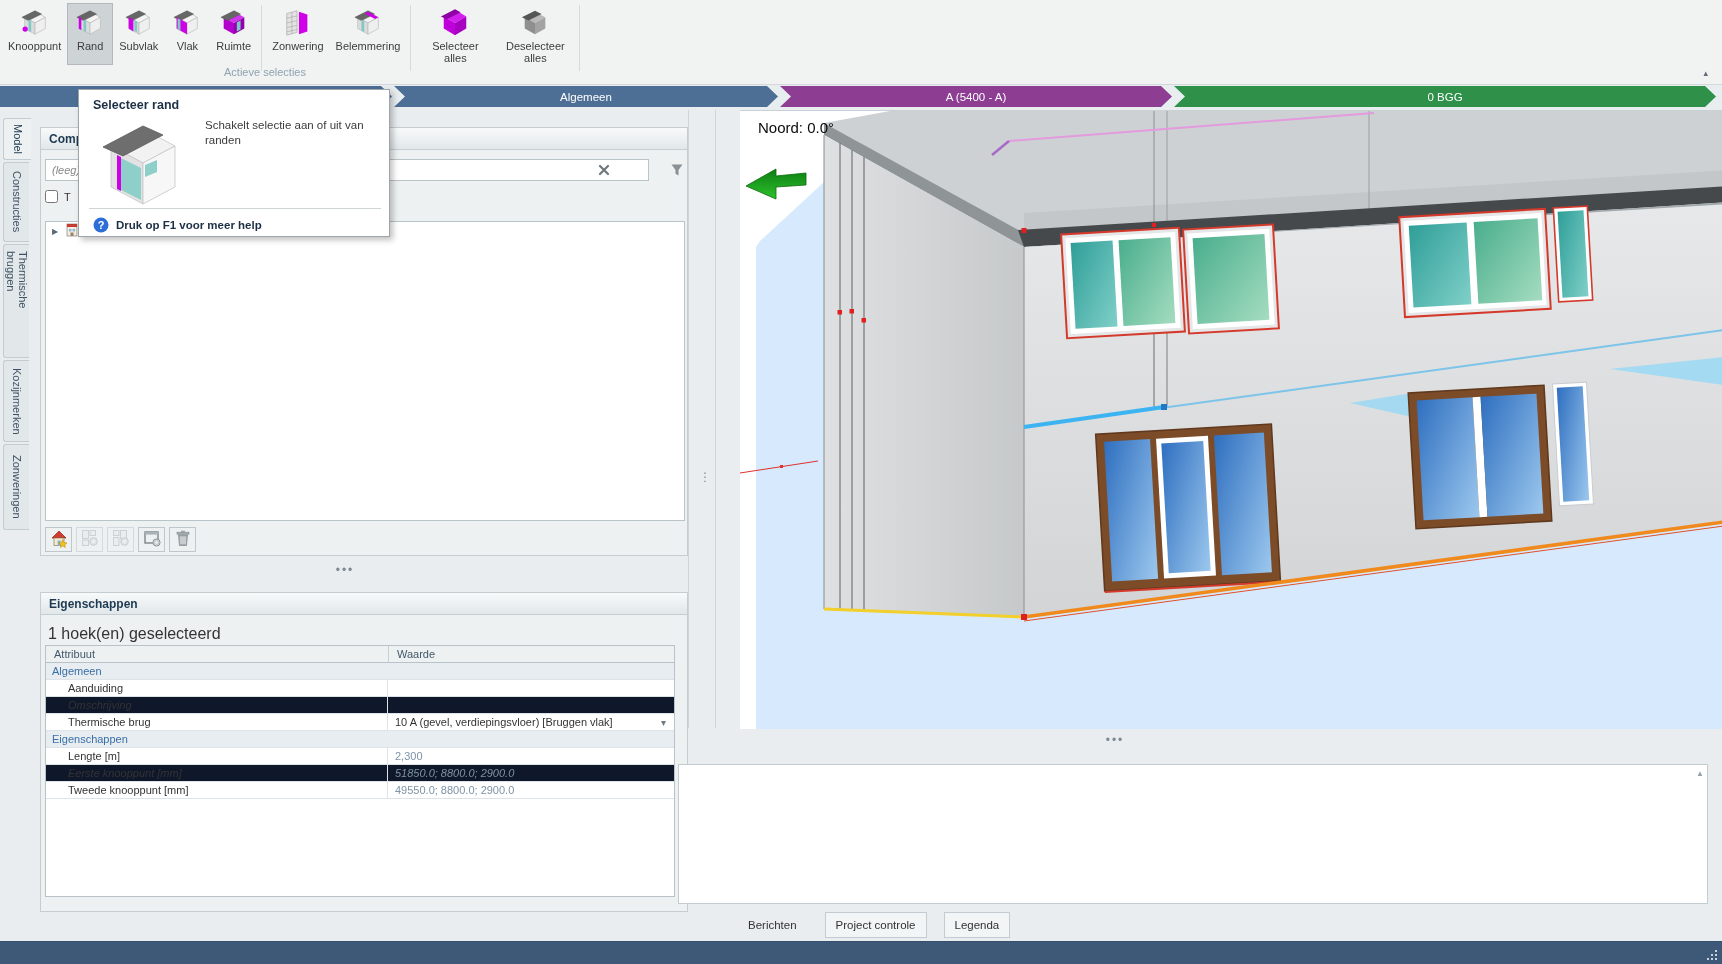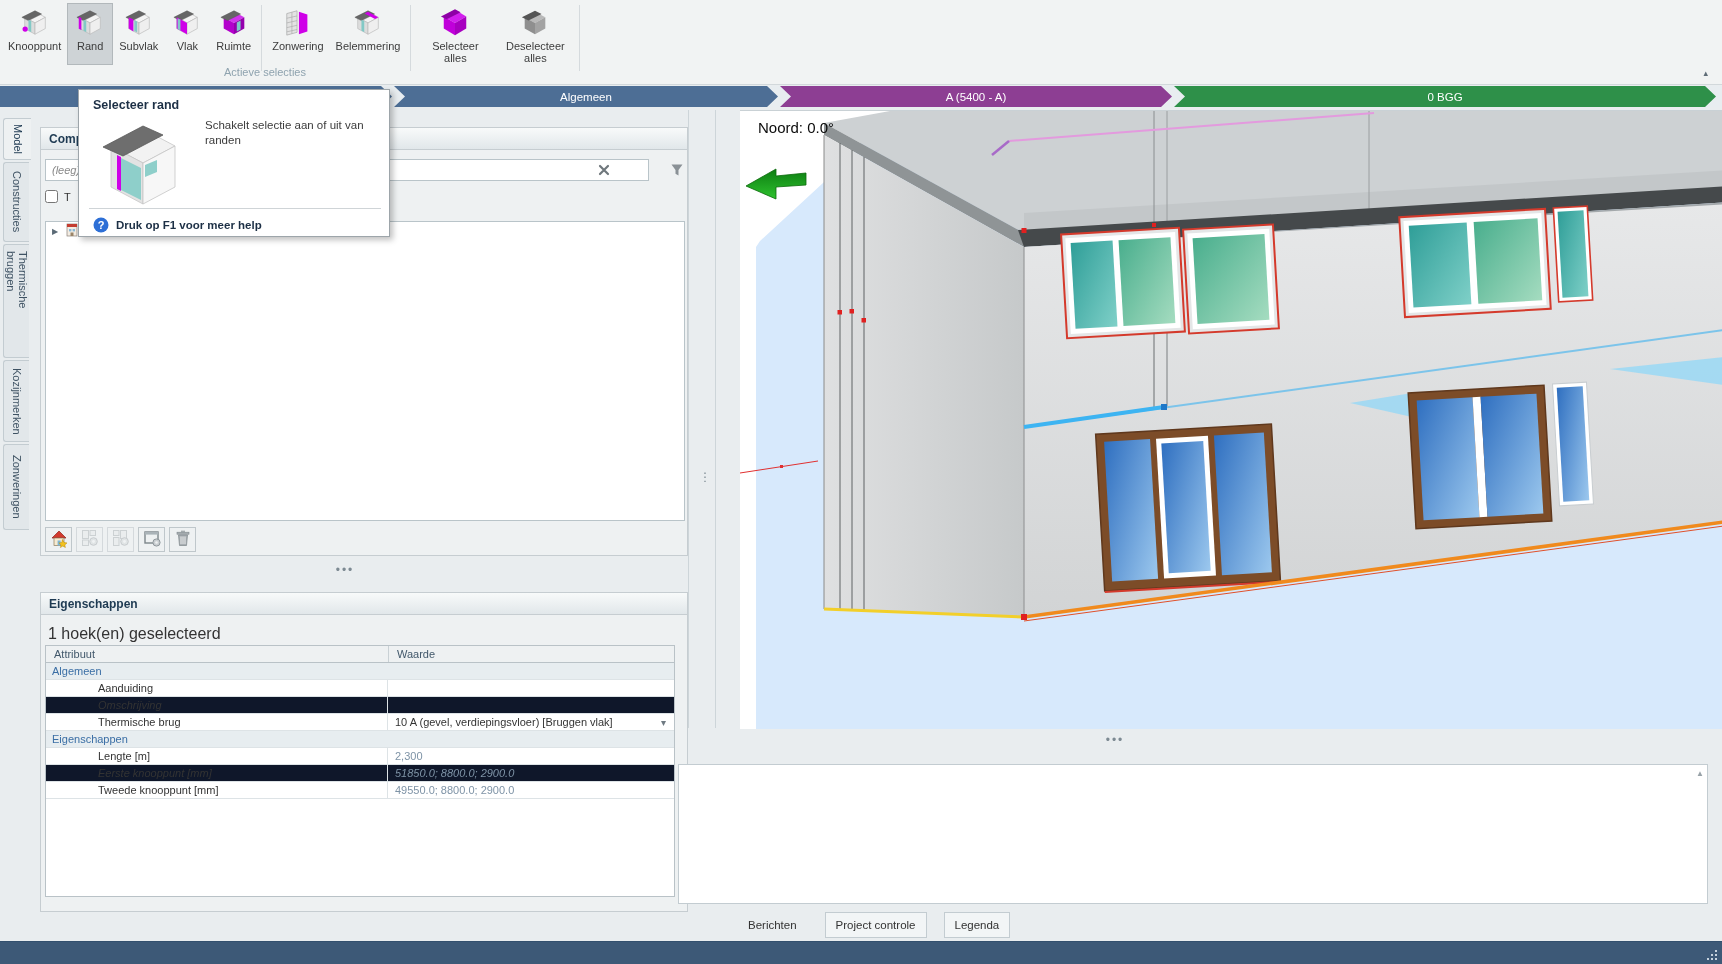--- a/index.html
+++ b/index.html
@@ -51,21 +51,21 @@
 
   #properties-panel { position:absolute; left:40px; top:592px; width:648px; height:320px; background:#eef1f2; border:1px solid #c6cdd1; }
   #selection-status { padding:10px 0 8px 7px; font-size:16px; color:#333; }
   #prop-table { position:absolute; left:4px; top:52px; width:630px; height:252px; background:#fff; border:1px solid #b9c2c7; }
   .prow { display:grid; grid-template-columns:342px 1fr; height:17px; border-bottom:1px solid #dde3e6; align-items:center; font-size:11px; }
   .prow.head { background:#eef1f2; border-bottom:1px solid #b9c2c7; color:#42586b; }
   .prow.head > div { padding-left:8px; }
   .prow.head > div:last-child { border-left:1px solid #c9d1d5; height:100%; display:flex; align-items:center; }
   .prow.pgroup { grid-template-columns:1fr; background:#e7edf0; color:#3a6ea5; padding-left:6px; }
   .prow.alt { background:#0f172a;font-style:italic; }
-  .pattr { padding-left:22px; color:#333; border-right:1px solid #dde3e6; height:100%; display:flex; align-items:center; background:inherit;margin-left:30px; }
+  .pattr { padding-left:22px; color:#333; border-right:1px solid #dde3e6; height:100%; display:flex; align-items:center; background:inherit; }
   .pval { padding-left:7px; color:#333; height:100%; display:flex; align-items:center; position:relative; }
   .pval.muted { color:#7e93a6; }
   .dd-arrow { position:absolute; right:8px; color:#6f7a82; font-size:10px; cursor:pointer; }
 
   
   #viewport { position:absolute; left:740px; top:110px; width:1006px; height:618px; border-top:1px solid #c9d1d5; }
   #viewport svg { display:block; }
   #north-label { position:absolute; left:18px; top:8px; font-size:15px; color:#0a0a0a; }
   #viewport-split { position:absolute; left:1100px; top:736px; width:30px; height:12px; text-align:center; color:#7d8a93; font-size:12px; letter-spacing:2px; line-height:8px; cursor:row-resize; }
 

